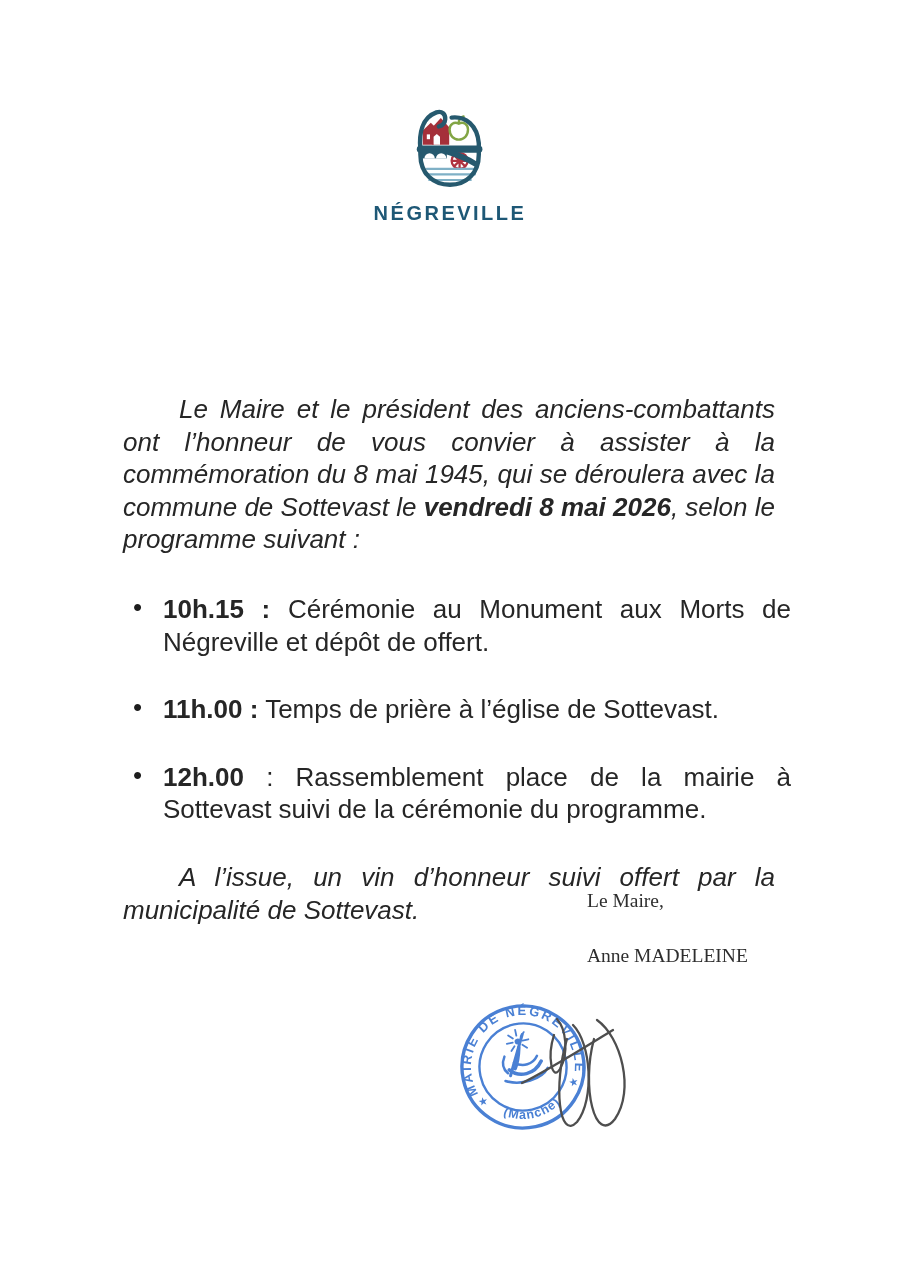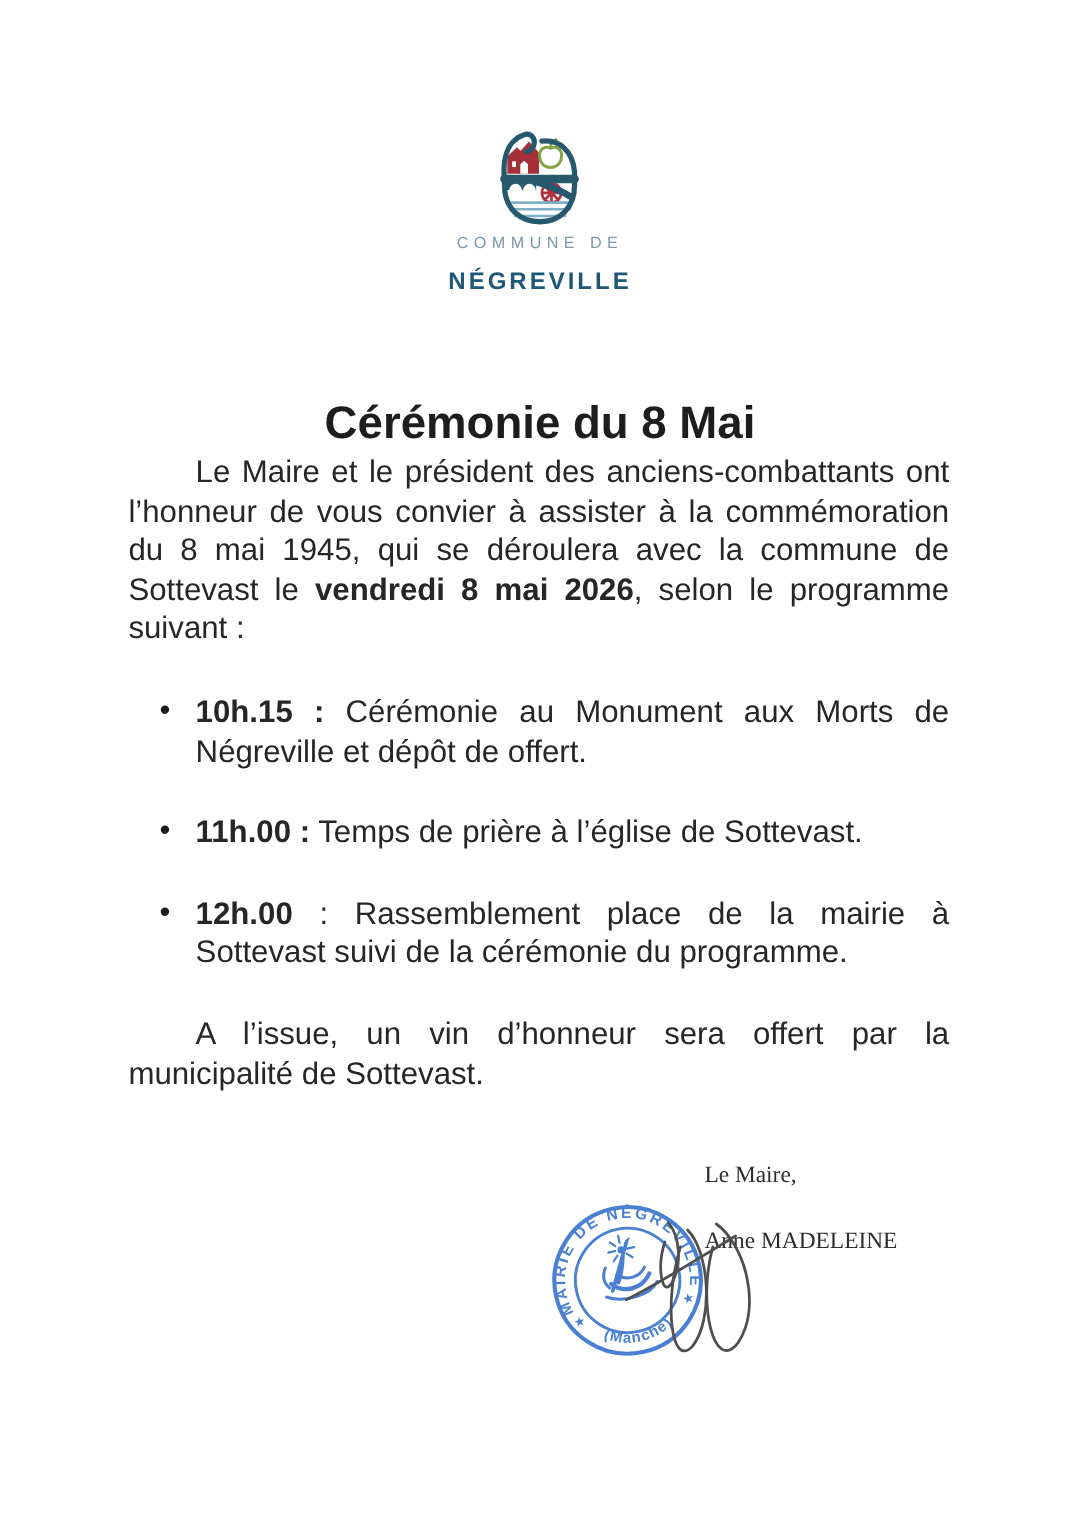--- a/index.html
+++ b/index.html
@@ -16,32 +16,32 @@
   .logo-name { margin-top:14px; font-size:20px; letter-spacing:2.5px; color:#1e5876; font-weight:700; }
 
   
   .doc-title {
     position:absolute; top:307px; left:0; width:100%;
     text-align:center; font-size:38px; font-weight:700; color:#1d1d1d;
   }
 
   
   .content { position:absolute; top:377px; left:107px; width:684px; font-size:26px; line-height:32.6px; }
-  .content p { margin:0; text-align:justify; }
+  .content p { margin:16px; text-align:justify;font-style:italic; }
   .indent { text-indent:56px; }
   .bold { font-weight:700; }
 
   .schedule { list-style:none; margin:37px 0 0 0; padding:0; }
   .schedule li { position:relative; padding-left:56px; text-align:justify; margin-bottom:35px; }
   .schedule .dot { position:absolute; left:26px; top:-2px; font-size:26px; color:#1d1d1d; }
   .closing { margin-top:30px; }
 
   
   .sign-block {
-    position:absolute; left:587px; top:969px;
+    position:absolute; left:587px; top:890px;
     font-family:"Liberation Serif", serif; font-size:19.5px; color:#2e2e2e;
   }
   .sign-name { margin-top:33px;text-align:center; }
 
   .seal-svg { position:absolute; left:445px; top:975px; width:250px; height:190px; }
 </style>
 </head>
 <body>
 
 <div class="page">
@@ -81,36 +81,34 @@
         <path stroke-width="9" d="M 13 51.5 L 86 51.5"></path>
         <path stroke-width="7" d="M 45 54 C 58 58 70 62 82 70"></path>
       </g>
 
       <rect x="15" y="52" width="31" height="11" fill="#26596e"></rect>
       <g fill="#ffffff">
         <path d="M 18 63 A 6.5 6.5 0 0 1 31 63 Z"></path>
         <path d="M 32.5 63 A 6.5 6.5 0 0 1 45.5 63 Z"></path>
       </g>
     </svg>
-    <div class="logo-caption">COMMUNE DE</div>
     <div class="logo-name">NÉGREVILLE</div>
   </div>
 
-  <h1 class="doc-title">Cérémonie du 8 Mai</h1>
 
   <div class="content">
     <p class="indent"><span>Le Maire et le président des anciens-combattants ont l’honneur de vous convier à assister à la commémoration du 8 mai 1945, qui se déroulera avec la commune de Sottevast le </span><span class="bold">vendredi 8 mai 2026</span><span>, selon le programme suivant :</span></p>
 
     <ul class="schedule">
       <li><span class="dot">•</span><span class="bold">10h.15 :</span><span> Cérémonie au Monument aux Morts de Négreville et dépôt de offert.</span></li>
       <li><span class="dot">•</span><span class="bold">11h.00 :</span><span> Temps de prière à l’église de Sottevast.</span></li>
       <li><span class="dot">•</span><span class="bold">12h.00</span><span> : Rassemblement place de la mairie à Sottevast suivi de la cérémonie du programme.</span></li>
     </ul>
 
-    <p class="indent closing">A l’issue, un vin d’honneur sera offert par la municipalité de Sottevast.</p>
+    <p class="indent closing">A l’issue, un vin d’honneur suivi offert par la municipalité de Sottevast.</p>
   </div>
 
   <div class="sign-block">
     <div>Le Maire,</div>
     <div class="sign-name">Anne MADELEINE</div>
   </div>
 
   <svg class="seal-svg" viewBox="0 0 250 190" aria-hidden="true">
     <g transform="rotate(-12 78 92)">
       <circle cx="78" cy="92" r="61" fill="none" stroke="#4a80d4" stroke-width="3.4"></circle>

